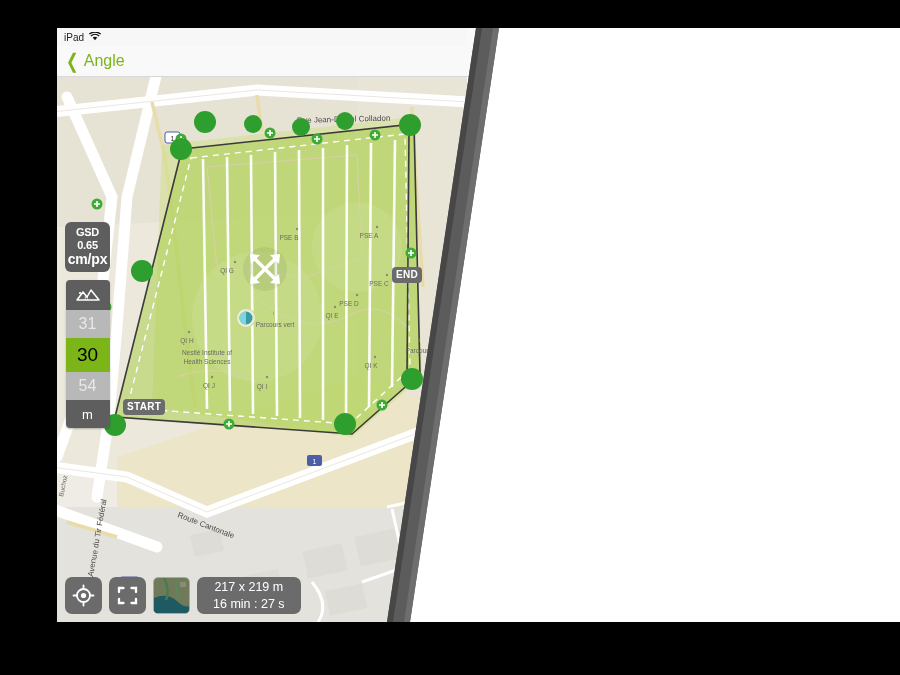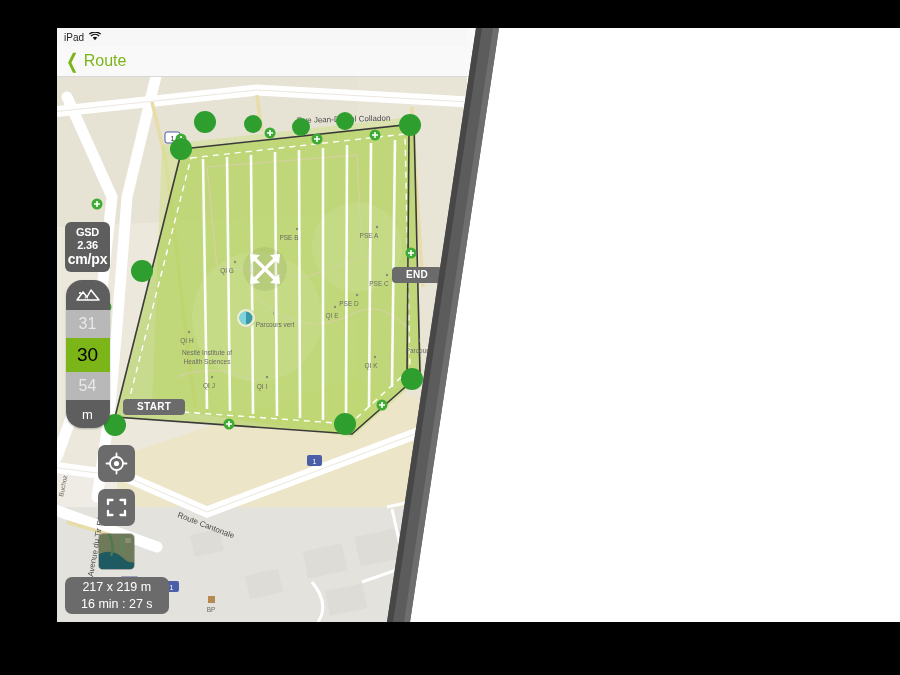--- a/index.html
+++ b/index.html
@@ -67,21 +67,21 @@
     z-index: 40;
   }
   .gsd-box {
     width: 45px; background: #5e5e5e; color: #fff;
     border-radius: 6px; text-align: center;
     padding: 4px 0 5px; font-size: 11px; font-weight: bold;
     line-height: 1.15; letter-spacing: -0.2px; margin-top: 24px;
   }
   .gsd-box .unit { font-size: 14px; font-weight: bold; }
   .alt-picker {
-    margin-top: 8px; width: 44px; border-radius: 16px; overflow: hidden;
+    margin-top: 8px; width: 44px; border-radius: 4px; overflow: hidden;
     box-shadow: 0 1px 2px rgba(0,0,0,.25);
   }
   .alt-icon {
     height: 30px; background: #5e5e5e;
     display: flex; align-items: center; justify-content: center;
   }
   .alt-item {
     height: 28px; background: #b8b8b8; color: #e8e8e8;
     display: flex; align-items: center; justify-content: center;
     font-size: 16px;
@@ -89,21 +89,21 @@
   .alt-item.selected { background: #7cb518; color: #000000; font-size: 19px; height: 34px; }
   .alt-unit {
     height: 28px; background: #5e5e5e; color: #fff;
     display: flex; align-items: center; justify-content: center;
     font-size: 13px;
   }
 
   
   .bottom-bar {
     position: absolute; left: 8px; bottom: 8px;
-    display: flex; align-items: center; gap: 7px; z-index: 40; flex-direction: column;
+    display: flex; align-items: center; gap: 7px; z-index: 40;
   }
   .tool-btn {
     width: 37px; height: 37px; border-radius: 7px;
     background: #6b6b6b;
     display: flex; align-items: center; justify-content: center;
   }
   .map-thumb {
     width: 37px; height: 37px; border-radius: 5px; overflow: hidden;
     border: 1px solid rgba(0,0,0,.25);
   }
@@ -111,21 +111,21 @@
     height: 37px; border-radius: 7px; background: #6b6b6b; color: #fff;
     padding: 0 16px; display: flex; flex-direction: column;
     align-items: center; justify-content: center;
     font-size: 12.5px; line-height: 1.35;
   }
 
   .badge {
     position: absolute; z-index: 30;
     background: #6b6b6b; color: #fff;
     border-radius: 4px; font-size: 10px; font-weight: bold;
-    padding: 2px 14px 3px; letter-spacing: 0.3px;
+    padding: 2px 4px 3px; letter-spacing: 0.3px;
   }
 
   
   #fold { position: absolute; left: 0; top: 0; width: 790px; height: 594px;
           pointer-events: none; z-index: 50; }
 
   
   #right-panel {
     position: absolute; left: 410px; top: 0;
     width: 380px; height: 594px;
@@ -212,21 +212,21 @@
         <svg width="12" height="9" viewBox="0 0 12 9">
           <path d="M6 8.3 L3.7 5.6 a3.6 3.6 0 0 1 4.6 0 Z" fill="#111"></path>
           <path d="M1.9 3.9 a6.2 6.2 0 0 1 8.2 0" stroke="#111" stroke-width="1.3" fill="none"></path>
           <path d="M0.3 2.1 a8.8 8.8 0 0 1 11.4 0" stroke="#111" stroke-width="1.3" fill="none"></path>
         </svg>
       </span>
     </div>
 
     <div class="nav-bar">
       <span class="back-chevron">❮</span>
-      <span class="home-label">Route</span>
+      <span class="home-label">Angle</span>
     </div>
 
     <div id="map">
       <svg width="430" height="545" viewBox="0 0 430 545">
         <defs>
           <pattern id="hatchlt" width="6" height="6" patternTransform="rotate(45)" patternUnits="userSpaceOnUse">
             <line x1="0" y1="0" x2="0" y2="6" stroke="#d9d3bf" stroke-width="2"></line>
           </pattern>
         </defs>
 
@@ -422,21 +422,21 @@
         </g>
       </svg>
 
       <div class="badge" style="left:66px; top:322px;">START</div>
       <div class="badge" style="left:335px; top:190px;">END</div>
     </div>
 
     <div class="left-stack">
       <div class="gsd-box">
         <div>GSD</div>
-        <div>2.36</div>
+        <div>0.65</div>
         <div class="unit">cm/px</div>
       </div>
       <div class="alt-picker">
         <div class="alt-icon">
           <svg width="24" height="14" viewBox="0 0 24 14">
             <path d="M1 12 L7 4 L11 9 L15 2 L23 12 Z" fill="none" stroke="#fff" stroke-width="1.5" stroke-linejoin="round"></path>
             <circle cx="4" cy="5" r="1.1" fill="#fff"></circle>
             <text x="8.5" y="12" font-size="5" fill="#fff" font-family="Liberation Sans, sans-serif">H</text>
           </svg>
         </div>

